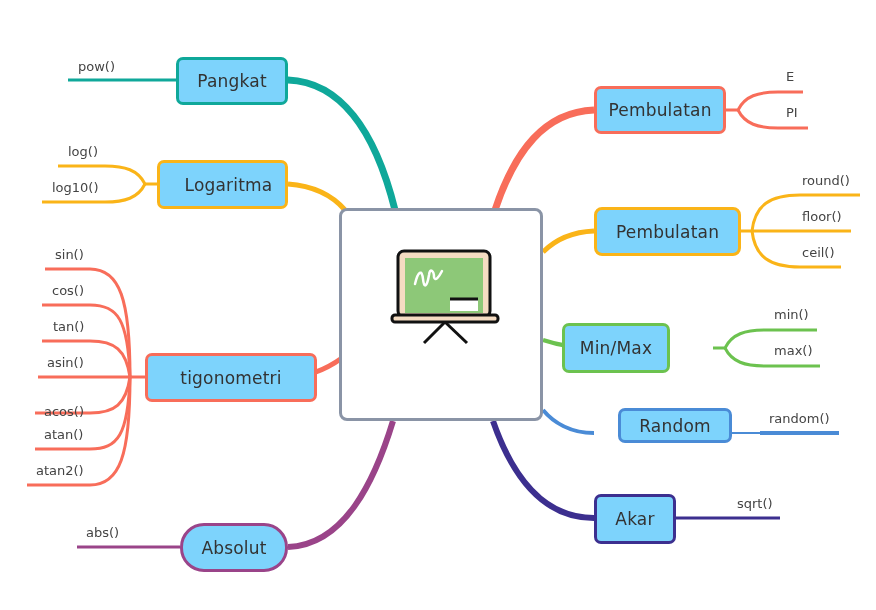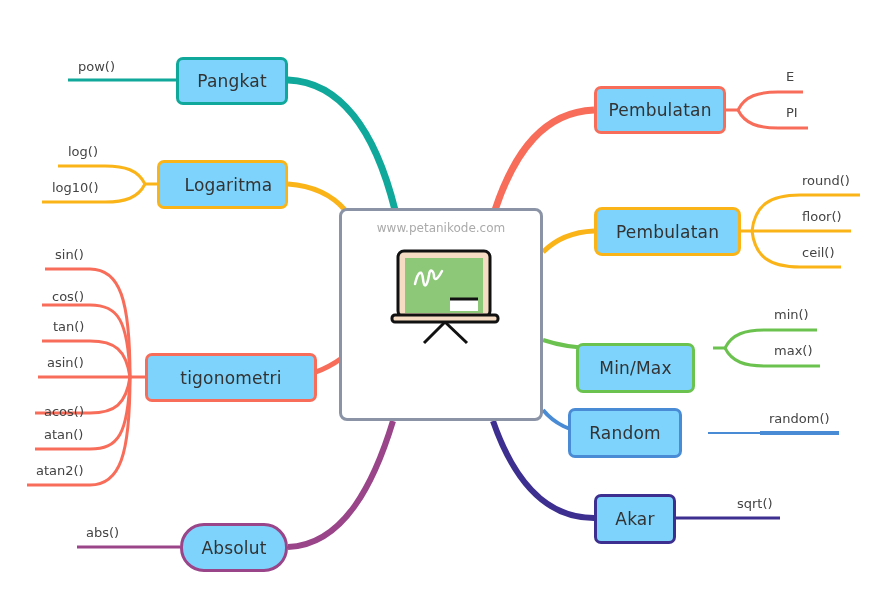--- a/index.html
+++ b/index.html
@@ -70,49 +70,48 @@
   <path d="M713,348 L725,348 C732,334 745,330 765,330 L817,330" stroke="#6cc24f" stroke-width="3" fill="none"></path>
   <path d="M725,348 C732,362 745,366 765,366 L820,366" stroke="#6cc24f" stroke-width="3" fill="none"></path>
 
   <path d="M708,433 L760,433" stroke="#4a8bd6" stroke-width="2" fill="none"></path>
   <path d="M760,433 L839,433" stroke="#4a8bd6" stroke-width="4" fill="none"></path>
 
   <path d="M675,518 L780,518" stroke="#3c2f8f" stroke-width="3" fill="none"></path>
 </svg>
 
 <div class="central">
-  <div class="url">www.petanikode.com</div>
   <svg class="board" width="110" height="96" viewBox="0 0 110 96">
     <rect x="8" y="2" width="92" height="66" rx="6" fill="#f5dcc2" stroke="#111" stroke-width="3"></rect>
     <rect x="15" y="9" width="78" height="55" fill="#8dc878"></rect>
     <path d="M25,35 C28,22 32,20 33,30 C34,40 37,38 39,26 C40,18 44,22 44,28 C45,33 49,28 52,22" stroke="#fff" stroke-width="2.5" fill="none" stroke-linecap="round"></path>
     <rect x="60" y="50" width="28" height="12" fill="#fff"></rect>
     <line x1="60" y1="50" x2="88" y2="50" stroke="#111" stroke-width="3"></line>
     <rect x="2" y="66" width="106" height="7" rx="3" fill="#f5dcc2" stroke="#111" stroke-width="3"></rect>
     <line x1="55" y1="73" x2="34" y2="94" stroke="#111" stroke-width="3"></line>
     <line x1="55" y1="73" x2="77" y2="94" stroke="#111" stroke-width="3"></line>
   </svg>
 </div>
 
 <div class="node" style="left:176px;top:57px;width:112px;height:48px;border-color:#0fa89a;">Pangkat</div>
 <div class="node" style="left:157px;top:160px;width:131px;height:49px;border-color:#fab418;padding-left:12px;">Logaritma</div>
 <div class="node" style="left:145px;top:353px;width:172px;height:49px;border-color:#f86d5a;">tigonometri</div>
 <div class="node" style="left:180px;top:523px;width:108px;height:49px;border-color:#9a4489;border-radius:24px;">Absolut</div>
 <div class="node" style="left:594px;top:86px;width:132px;height:48px;border-color:#f86d5a;">Pembulatan</div>
 <div class="node" style="left:594px;top:207px;width:147px;height:49px;border-color:#fab418;border-radius:8px;">Pembulatan</div>
-<div class="node" style="left:576px;top:323px;width:119px;height:50px;border-color:#6cc24f;margin-top:20px;">Min/Max</div>
-<div class="node" style="left:568px;top:408px;width:114px;height:50px;border-color:#4a8bd6;">Random</div>
+<div class="node" style="left:562px;top:323px;width:108px;height:50px;border-color:#6cc24f;">Min/Max</div>
+<div class="node" style="left:618px;top:408px;width:114px;height:35px;border-color:#4a8bd6;">Random</div>
 <div class="node" style="left:594px;top:494px;width:82px;height:50px;border-color:#3c2f8f;">Akar</div>
 
 <div class="leaf" style="left:78px;top:59px;">pow()</div>
 <div class="leaf" style="left:68px;top:144px;">log()</div>
 <div class="leaf" style="left:52px;top:180px;">log10()</div>
 
 <div class="leaf" style="left:55px;top:247px;">sin()</div>
-<div class="leaf" style="left:52px;top:289px;text-align:center;">cos()</div>
+<div class="leaf" style="left:52px;top:283px;text-align:center;">cos()</div>
 <div class="leaf" style="left:53px;top:319px;">tan()</div>
 <div class="leaf" style="left:47px;top:355px;">asin()</div>
 <div class="leaf" style="left:44px;top:404px;text-align:center;">acos()</div>
 <div class="leaf" style="left:44px;top:427px;">atan()</div>
 <div class="leaf" style="left:36px;top:463px;">atan2()</div>
 
 <div class="leaf" style="left:86px;top:525px;">abs()</div>
 
 <div class="leaf" style="left:786px;top:69px;">E</div>
 <div class="leaf" style="left:786px;top:105px;">PI</div>

